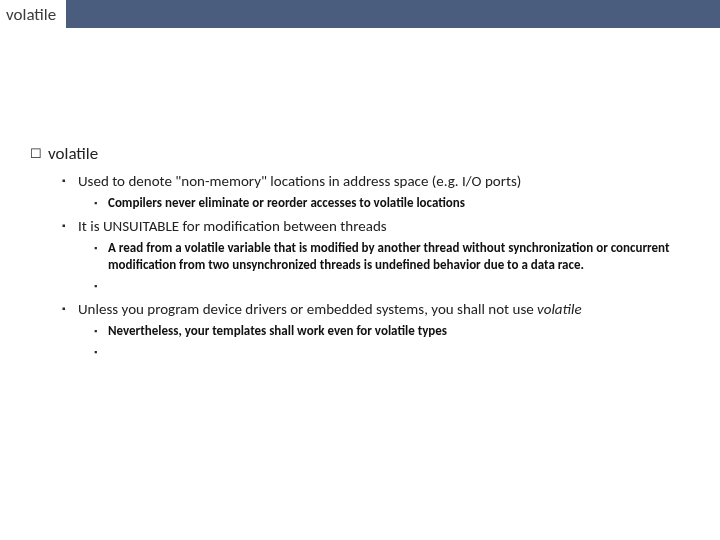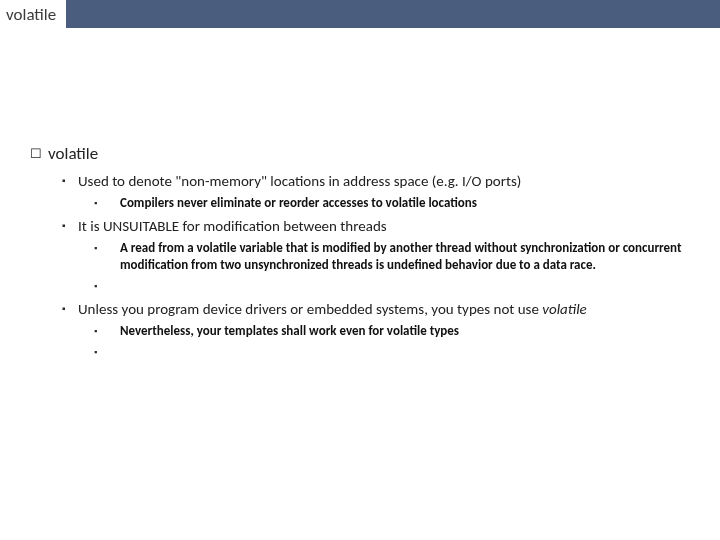--- a/index.html
+++ b/index.html
@@ -93,21 +93,20 @@
   .lvl3 .mk {
     width: 14px;
     flex: 0 0 14px;
     font-size: 9px;
     line-height: 17px;
     color: #2b2b2b;
     font-weight: normal;
   }
   .lvl3 .txt {
     line-height: 17px;
-    margin-left: 12px;
   }
   .ital {
     font-style: italic;
   }
 </style>
 </head>
 <body>
 
 <div class="titlebar">
   <div class="titlebar-left" style="width: auto; padding-right: 10px;">volatile</div>
@@ -145,21 +144,21 @@
         <div class="txt">A read from a volatile variable that is modified by another thread without synchronization or concurrent modification from two unsynchronized threads is undefined behavior due to a data race.</div>
       </div>
       <div class="lvl3">
         <div class="mk">▪</div>
       </div>
     </div>
 
     <div class="lvl2">
       <div class="mk">▪</div>
       <div class="txt">
-        <span>Unless you program device drivers or embedded systems, you types not use </span><span class="ital">volatile</span>
+        <span>Unless you program device drivers or embedded systems, you shall not use </span><span class="ital">volatile</span>
       </div>
     </div>
     <div class="lvl3-block">
       <div class="lvl3">
         <div class="mk">▪</div>
         <div class="txt">Nevertheless, your templates shall work even for volatile types</div>
       </div>
       <div class="lvl3">
         <div class="mk">▪</div>
       </div>

